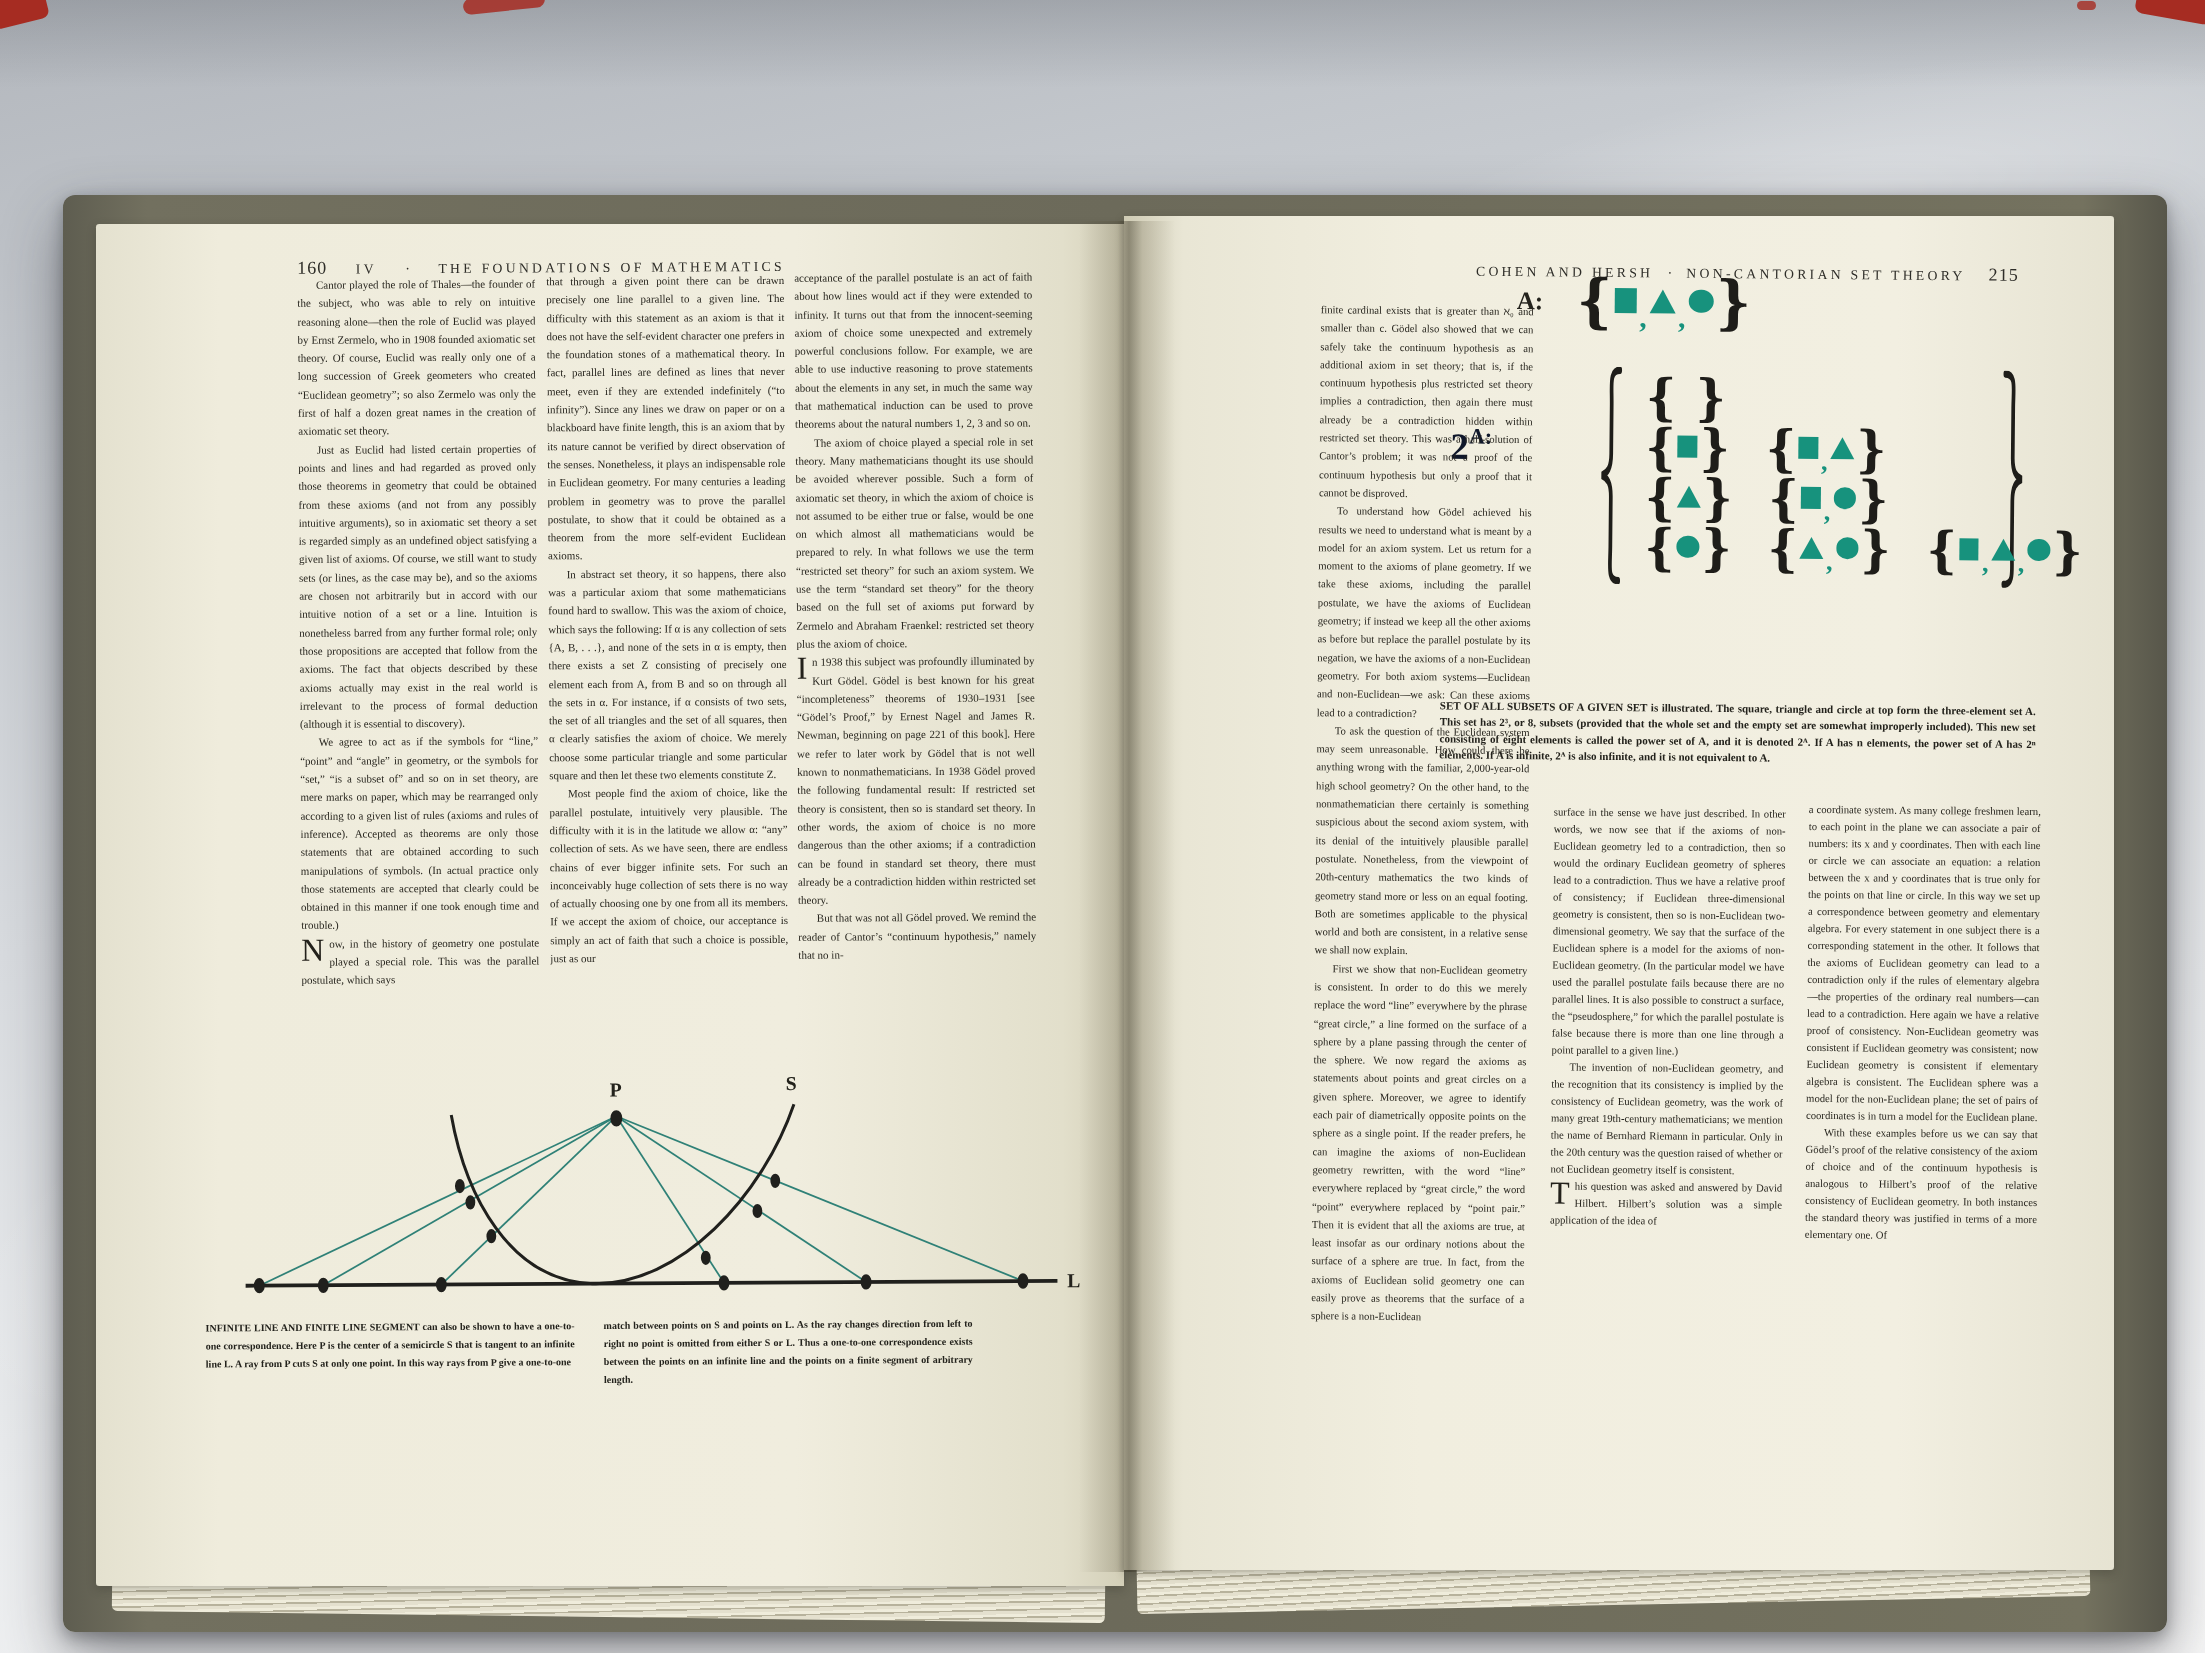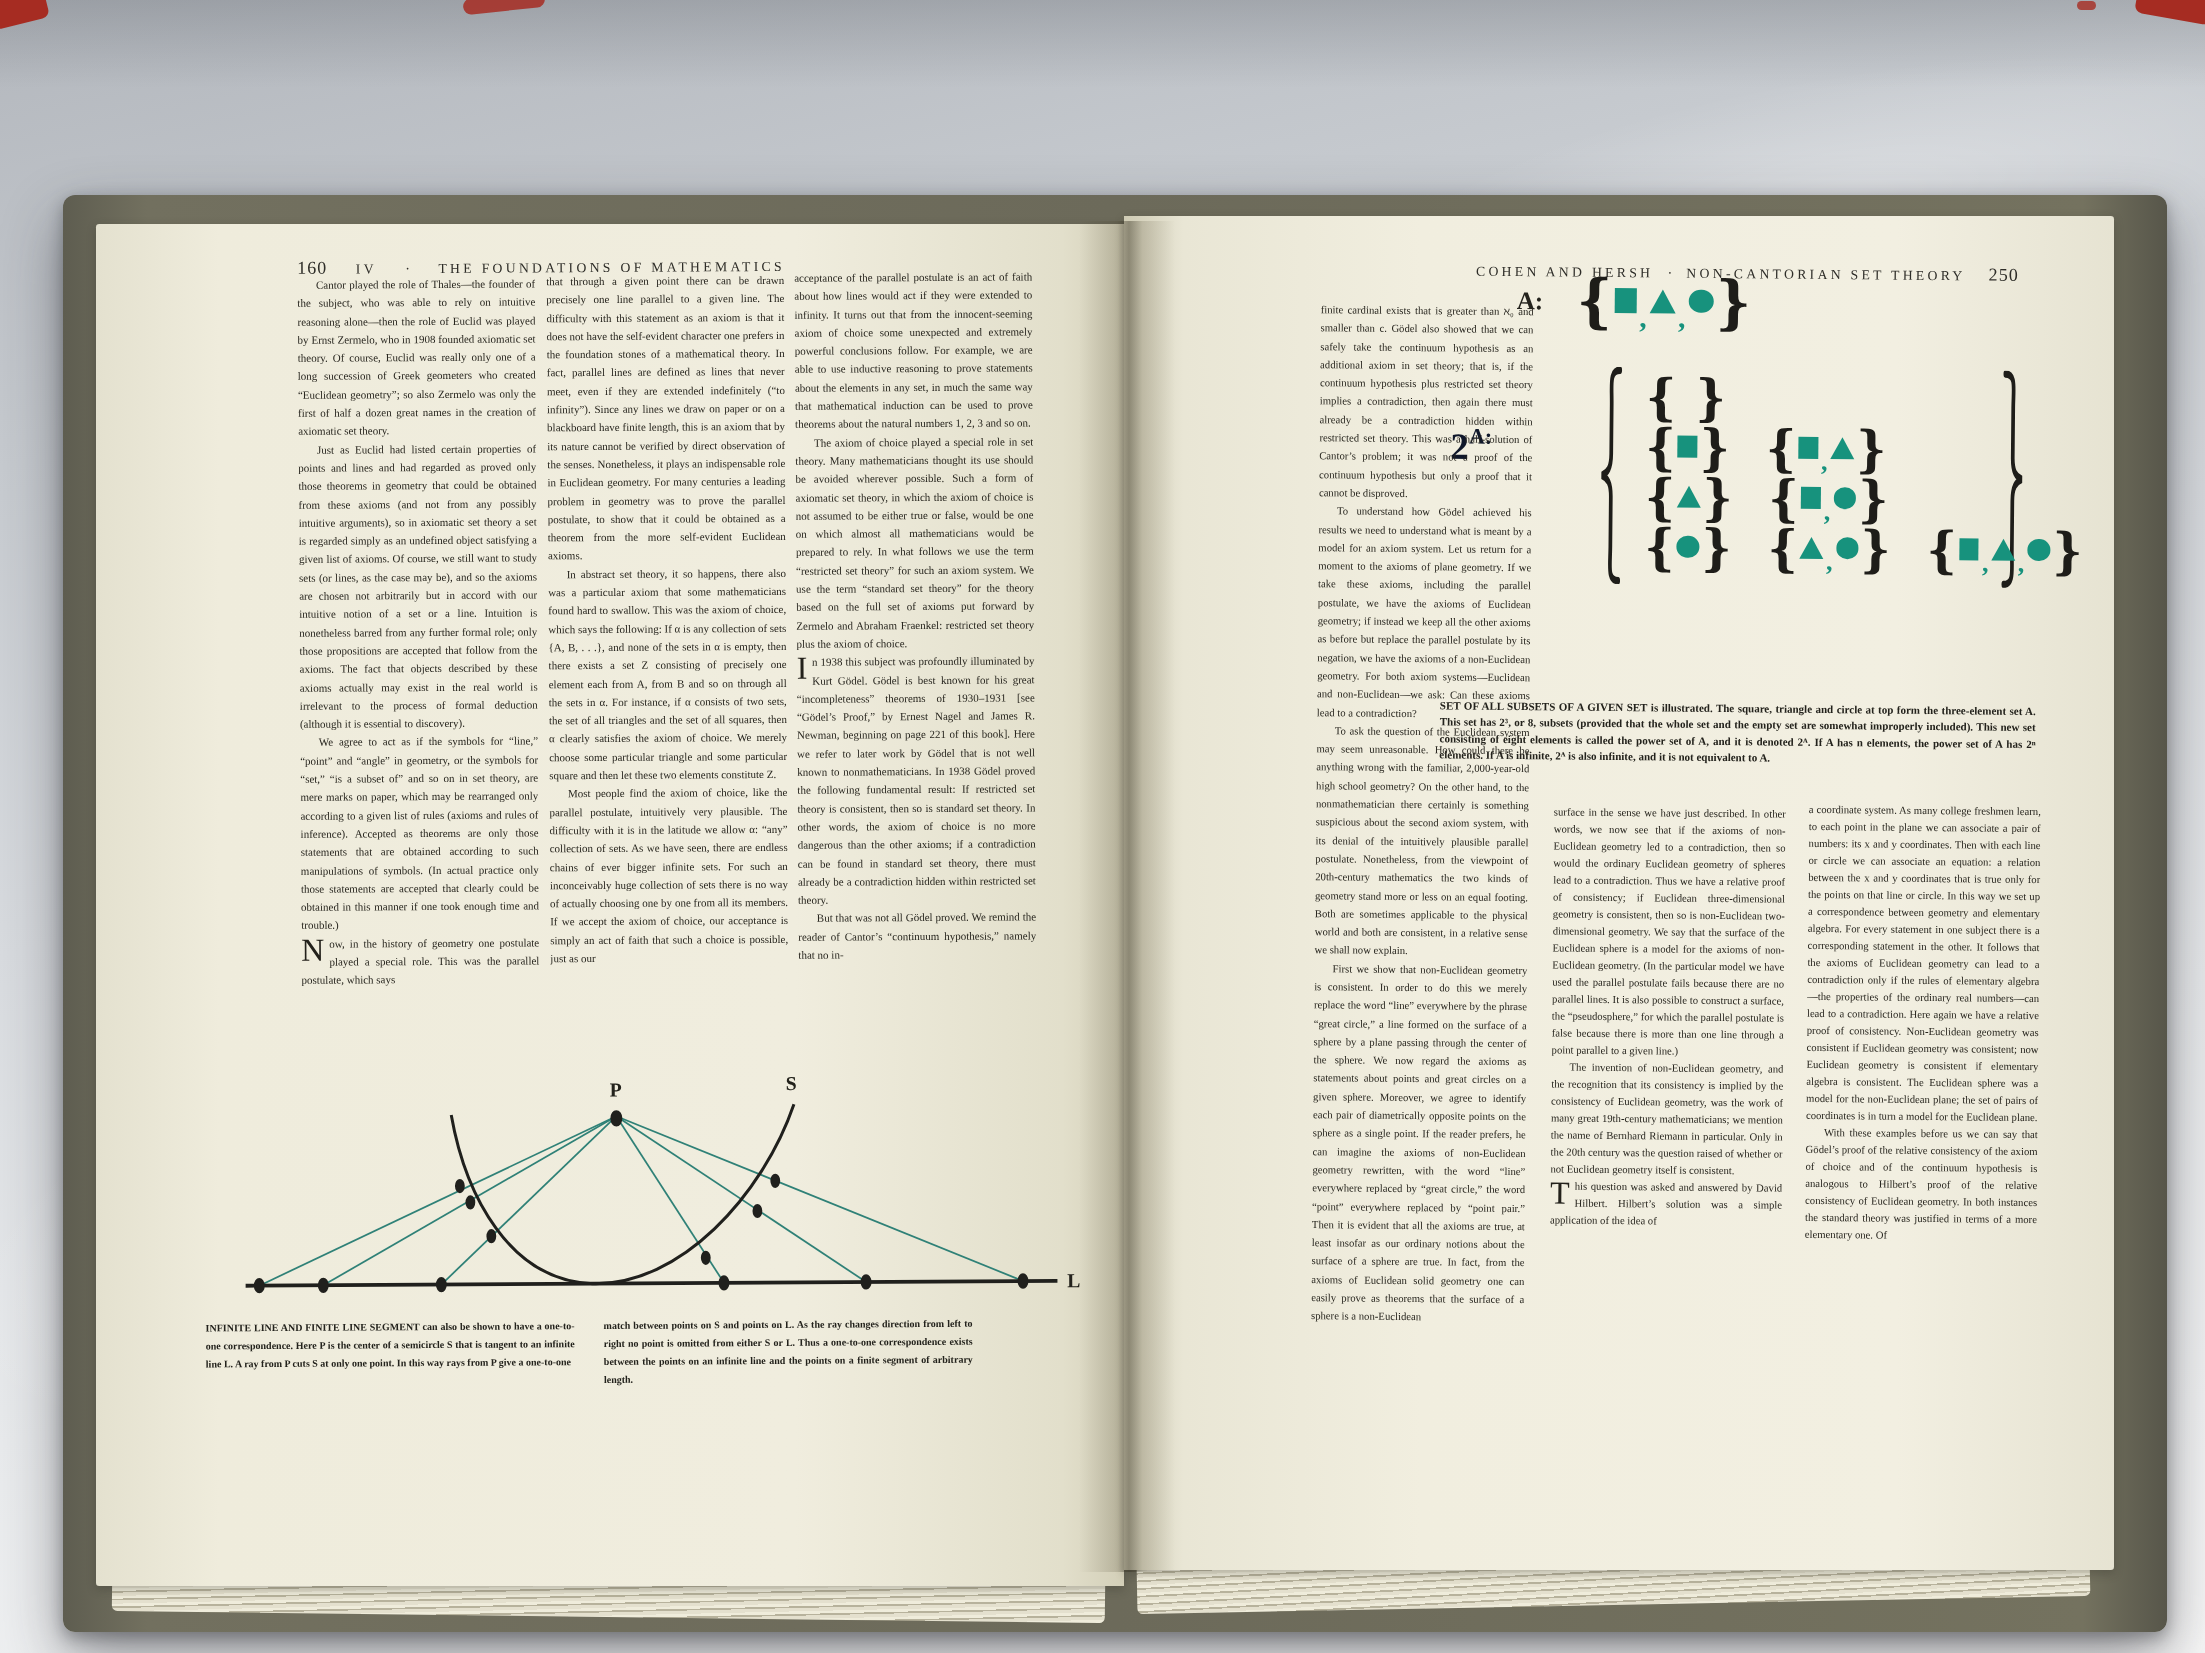--- a/index.html
+++ b/index.html
@@ -181,21 +181,21 @@
     <div class="caption" id="capL2">
       <span>match between points on S and points on L. As the ray changes direction from left to right no point is omitted from either S or L. Thus a one-to-one correspondence exists between the points on an infinite line and the points on a finite segment of arbitrary length.</span>
     </div>
   </div>
 
   <div class="rcontent">
     <div class="runhead" style="left:1388px; top:70px; gap:14.2px;">
       <span class="rh-small">COHEN AND HERSH</span>
       <span class="rh-dot">·</span>
       <span class="rh-small">NON-CANTORIAN SET THEORY</span>
-      <span class="pgnum" style="margin-left:8.8px;">250</span>
+      <span class="pgnum" style="margin-left:8.8px;">215</span>
     </div>
 
     <div id="figALabel">A:</div>
     <div id="figASet" class="set asize">
         <span class="brace">{</span>
         <span class="glyph g-square"></span>
         <span class="comma">,</span>
         <span class="glyph g-triangle"></span>
         <span class="comma">,</span>
         <span class="glyph g-circle"></span>

